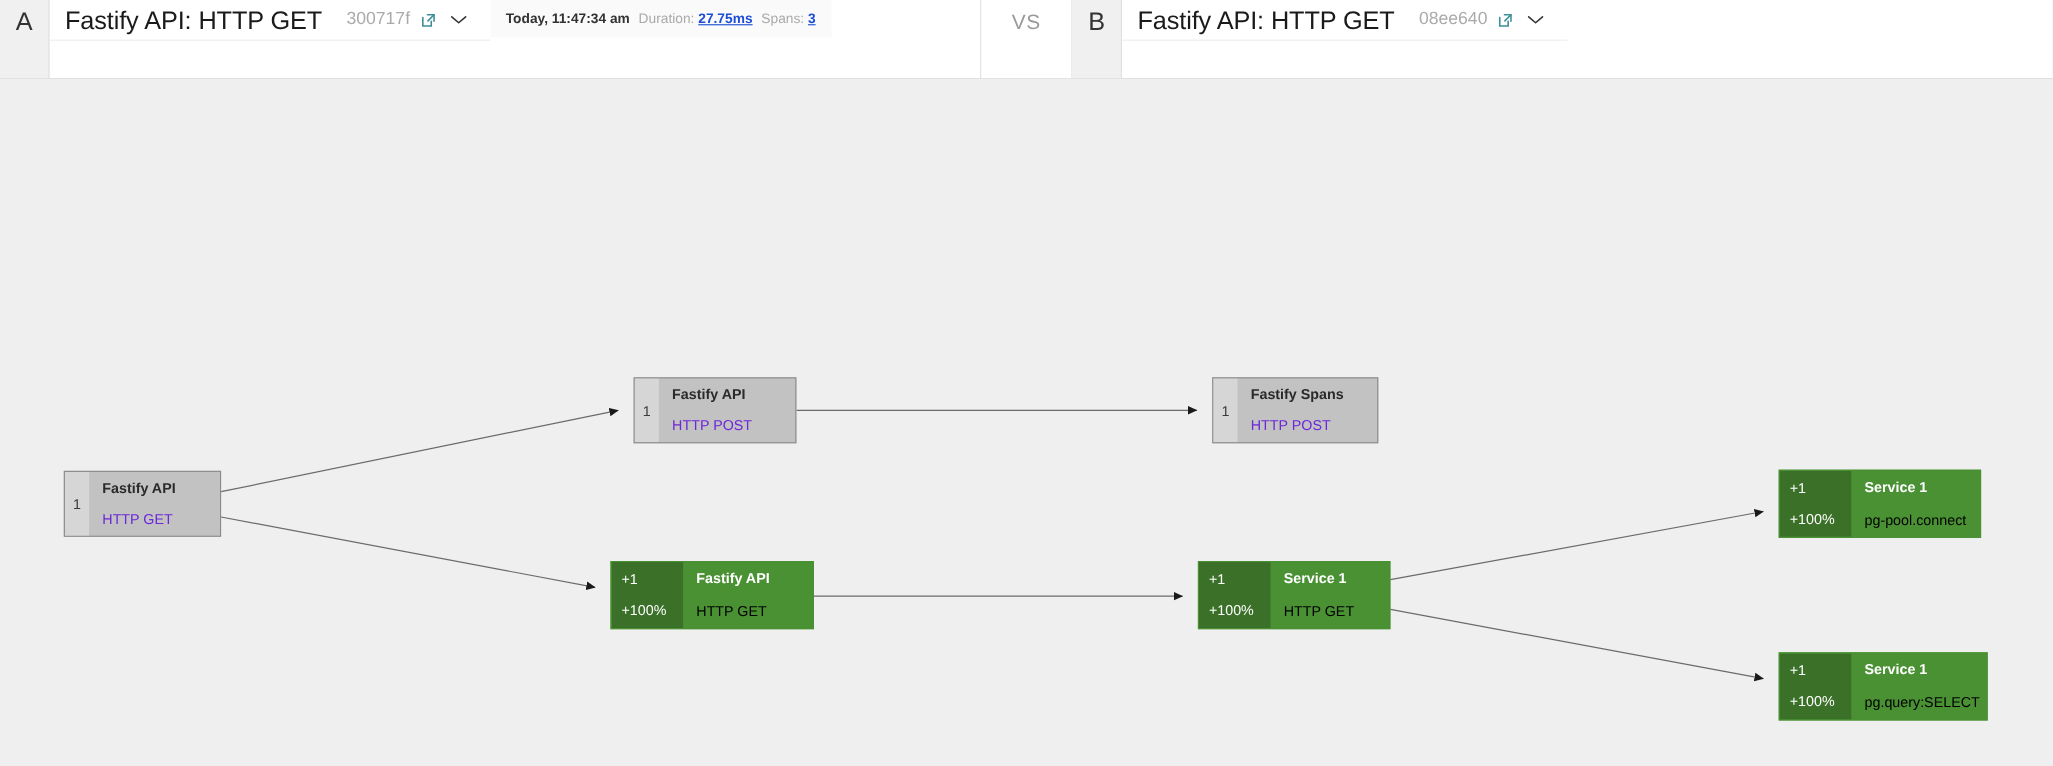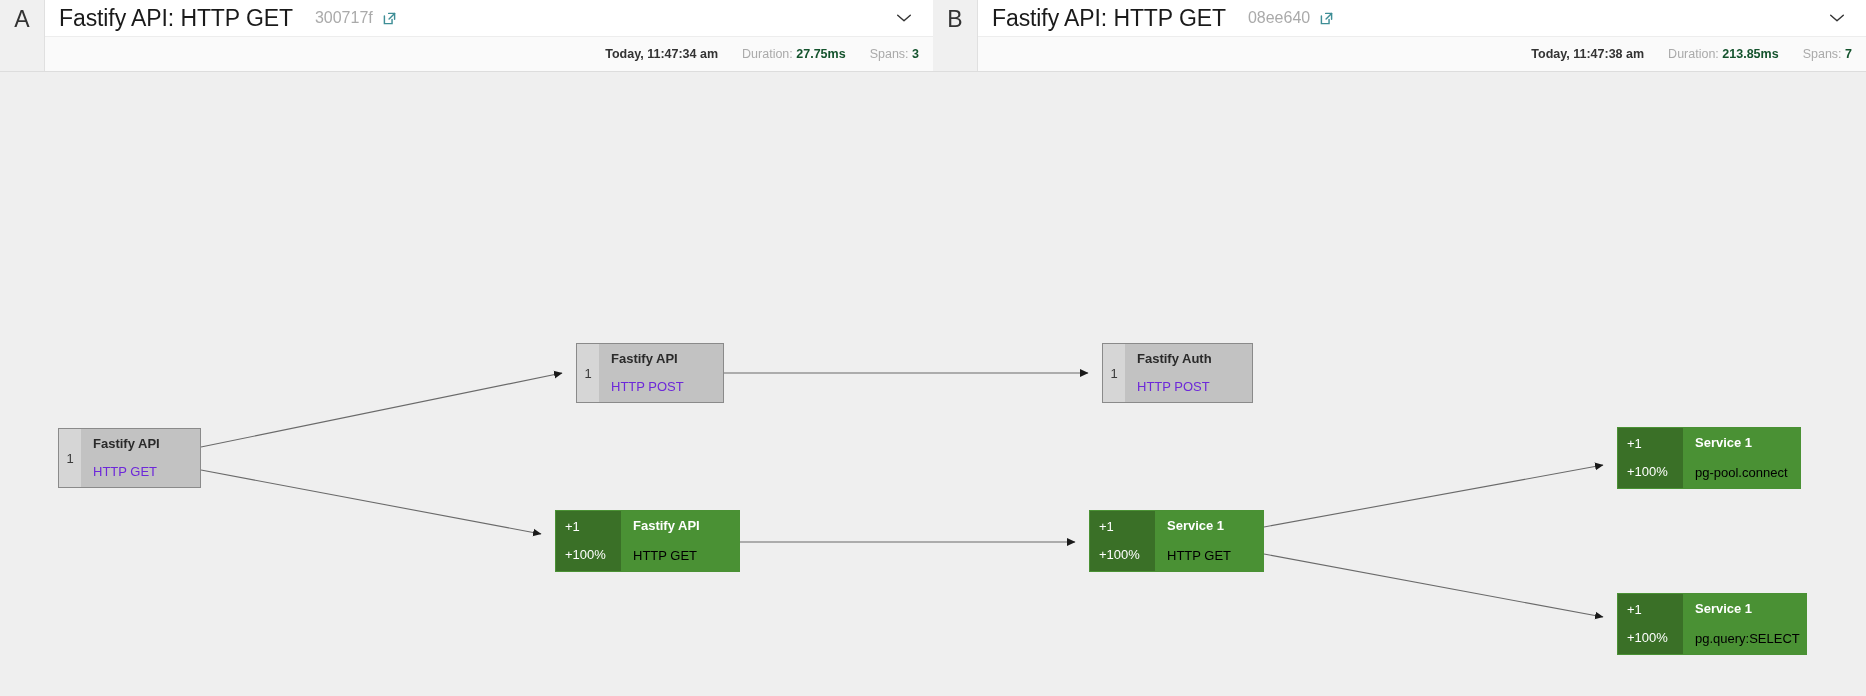--- a/index.html
+++ b/index.html
@@ -39,21 +39,21 @@
   .ab-letter {
     font-size: 23px;
     color: #333333;
     font-weight: 400;
     line-height: 1;
   }
 
   .trace-pane {
     flex: 1 1 0;
     display: flex;
-    flex-direction: column;
+    flex-direction: row;
     min-width: 0;
     position: relative;
   }
 
   .trace-title-row {
     height: 37px;
     display: flex;
     align-items: center;
     padding: 0 10px 0 14px;
     box-sizing: border-box;
@@ -88,37 +88,38 @@
     flex: 0 0 auto;
   }
 
   .trace-meta-row {
     height: 34px;
     display: flex;
     align-items: center;
     padding: 0 14px;
     box-sizing: border-box;
     background: #fafafa;
-    gap: 24px;
+    gap: 8px;
     justify-content: flex-end;
   }
   .meta-ts {
     font-size: 12.5px;
     color: #333333;
     font-weight: bold;
     white-space: nowrap;
   }
   .meta-pair {
     font-size: 12.5px;
     color: #aaaaaa;
     white-space: nowrap;
   }
   .meta-pair b {
-    color: #14532d;
+    color: #1d4ed8;
     font-weight: bold;
+    text-decoration: underline;
   }
 
   .vs-cell {
     width: 84px;
     flex: 0 0 84px;
     border-left: 1px solid #e0e0e0;
     border-right: 1px solid #e0e0e0;
     display: flex;
     align-items: flex-start;
     justify-content: center;
@@ -254,20 +255,23 @@
         </svg>
       </span>
     </div>
     <div class="trace-meta-row">
       <span class="meta-ts">Today, 11:47:34 am</span>
       <span class="meta-pair"><span>Duration:</span> <b>27.75ms</b></span>
       <span class="meta-pair"><span>Spans:</span> <b>3</b></span>
     </div>
   </div>
 
+  <div class="vs-cell">
+    <span class="vs-text">VS</span>
+  </div>
 
   <div class="ab-cell">
     <span class="ab-letter">B</span>
   </div>
 
   <div class="trace-pane">
     <div class="trace-title-row">
       <span class="trace-title">Fastify API: HTTP GET</span>
       <span class="trace-id">08ee640</span>
       <span class="ext-link-icon">
@@ -275,25 +279,20 @@
           <path d="M4 7 L4 16 L13 16 L13 11" stroke-linecap="round"></path>
           <path d="M9 4 L16 4 L16 11" stroke-linecap="round" stroke-linejoin="round"></path>
           <path d="M16 4 L9.5 10.5" stroke-linecap="round"></path>
         </svg>
       </span>
       <span class="chevron-btn">
         <svg width="18" height="12" viewBox="0 0 20 12" fill="none" stroke="#333333" stroke-width="1.6">
           <path d="M3 3 L10 9 L17 3" stroke-linecap="round" stroke-linejoin="round"></path>
         </svg>
       </span>
-    </div>
-    <div class="trace-meta-row">
-      <span class="meta-ts">Today, 11:47:38 am</span>
-      <span class="meta-pair"><span>Duration:</span> <b>213.85ms</b></span>
-      <span class="meta-pair"><span>Spans:</span> <b>7</b></span>
     </div>
   </div>
 
 </div>
 
 <div class="graph-area">
   <svg class="edges-svg" id="edges-svg">
     <defs>
       <marker id="arrow" markerWidth="9" markerHeight="9" refX="8" refY="4.5" orient="auto" markerUnits="userSpaceOnUse">
         <path d="M0,0.6 L8.5,4.5 L0,8.4 z" fill="#1a1a1a"></path>
@@ -323,21 +322,21 @@
         <div class="node-body">
           <div class="node-svc">Fastify API</div>
           <div class="node-op">HTTP POST</div>
         </div>
       </div>
       <div class="node gray" style="left: 1102px; top: 271px; width: 151px; height: 60px;">
         <div class="node-badge" style="width: 22px;">
           <span>1</span>
         </div>
         <div class="node-body">
-          <div class="node-svc">Fastify Auth</div>
+          <div class="node-svc">Fastify Spans</div>
           <div class="node-op">HTTP POST</div>
         </div>
       </div>
       <div class="node green" style="left: 555px; top: 438px; width: 185px; height: 62px;">
         <div class="node-badge" style="width: 65px;">
           <div class="badge-line">+1</div>
           <div class="badge-line">+100%</div>
         </div>
         <div class="node-body">
           <div class="node-svc">Fastify API</div>

